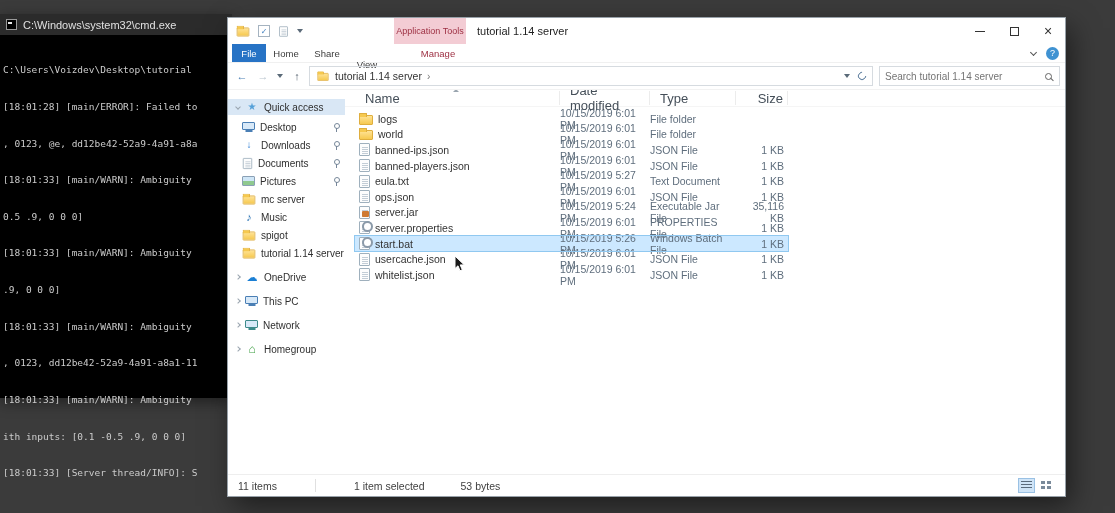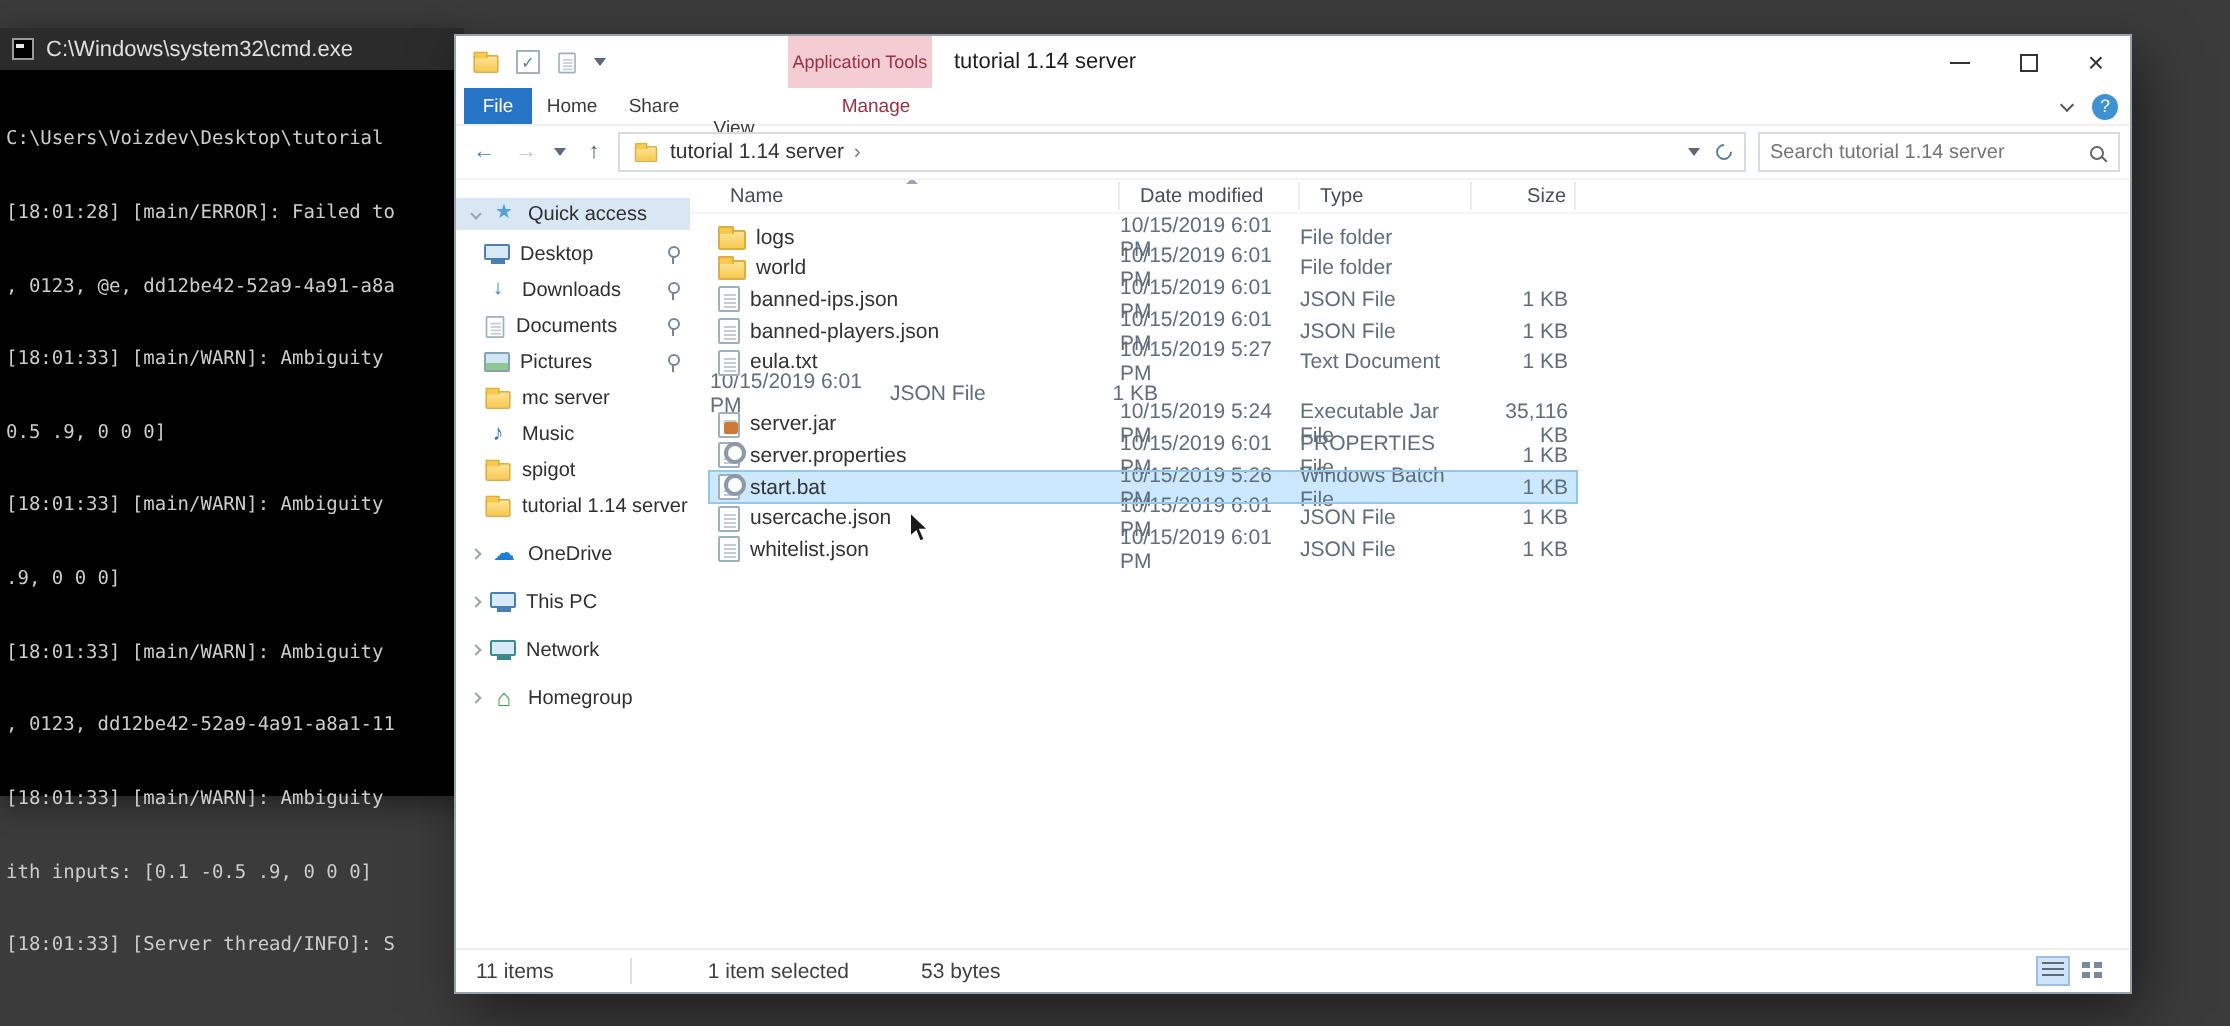--- a/index.html
+++ b/index.html
@@ -85,21 +85,21 @@
   .ic-jar::after { content:""; position:absolute; left:2px; bottom:1px; width:7px; height:6px; background:#cf7a33; border-radius:1px; }
   .ic-gear::after { content:""; position:absolute; left:2px; bottom:1px; width:7px; height:7px; border:2px solid #8b9aa9; border-radius:50%; background:#fff; }
   .ic-pc { position:relative; width:13px; height:8px; border:1px solid #4a7fb5; background:#d8e9f8; border-radius:1px; flex:none; margin-bottom:3px; }
   .ic-pc::after { content:""; position:absolute; left:50%; transform:translateX(-50%); bottom:-3px; width:7px; height:2px; background:#4a7fb5; }
   .ic-pc.net { border-color:#3d8a8a; } .ic-pc.net::after { background:#3d8a8a; }
   .ic-pic { width:13px; height:10px; border:1px solid #8aa0b5; background:linear-gradient(180deg,#cfe6f7 55%,#8fc98f 55%); border-radius:1px; flex:none; }
   .sm85 { transform:scale(.85); } .sm80 { transform:scale(.8); }
 
   
   .filearea { flex:1; position:relative; overflow:hidden; }
-  .col-hdr { display:flex; height:17px; align-items:center; padding-left:10px; font-size:10px; color:#454f59; border-bottom:1px solid #f5f5f5; }
+  .col-hdr { display:flex; height:17px; align-items:center; padding-left:10px; font-size:13px; color:#454f59; border-bottom:1px solid #f5f5f5; }
   .hc { height:14px; display:flex; align-items:center; border-right:1px solid #ececec; padding-left:10px; position:relative; }
   .hc-name { width:205px; } .hc-date { width:90px; } .hc-type { width:86px; }
   .hc-size { width:52px; justify-content:flex-end; padding-right:4px; }
   .sort-caret { position:absolute; top:-2px; left:98px; width:0; height:0; border-left:3px solid transparent; border-right:3px solid transparent; border-bottom:3px solid #9aa5af; }
   .rows { padding-left:10px; padding-top:4px; }
   .frow { display:flex; align-items:center; height:15.6px; width:433px; font-size:10.5px; }
   .frow.selected { background:#cce8ff; outline:1px solid #90c8f0; }
   .c-name { width:205px; display:flex; align-items:center; gap:5px; padding-left:4px; color:#333; overflow:hidden; }
   .c-name .nm { white-space:nowrap; }
   .c-date { width:90px; color:#5f6e7d; } .c-type { width:86px; color:#5f6e7d; }
@@ -335,20 +335,24 @@
           <div class="frow">
             <div class="c-name">
                 <span class="ic-file"></span>
                 <span class="nm">eula.txt</span>
               </div>
             <div class="c-date">10/15/2019 5:27 PM</div>
             <div class="c-type">Text Document</div>
             <div class="c-size">1 KB</div>
           </div>
           <div class="frow">
+            <div class="c-name">
+                <span class="ic-file"></span>
+                <span class="nm">ops.json</span>
+              </div>
             <div class="c-date">10/15/2019 6:01 PM</div>
             <div class="c-type">JSON File</div>
             <div class="c-size">1 KB</div>
           </div>
           <div class="frow">
             <div class="c-name">
                 <span class="ic-file ic-jar"></span>
                 <span class="nm">server.jar</span>
               </div>
             <div class="c-date">10/15/2019 5:24 PM</div>

